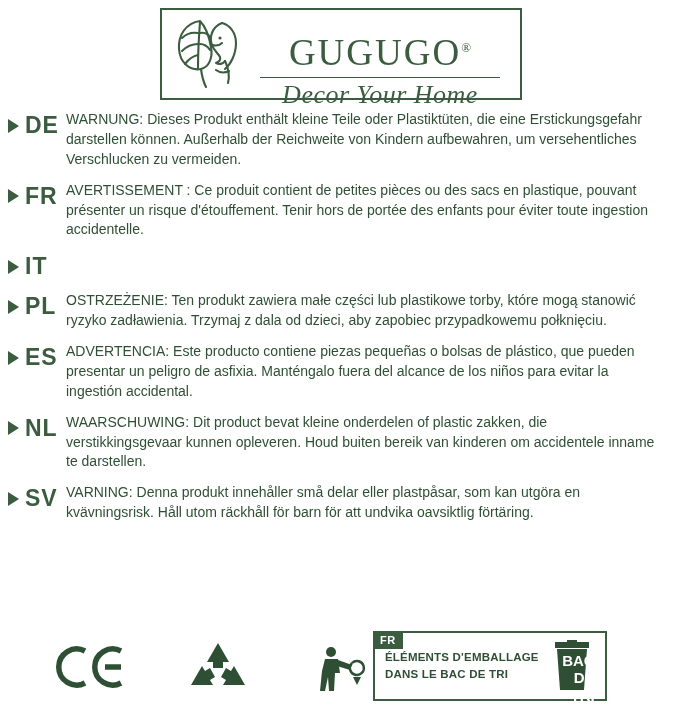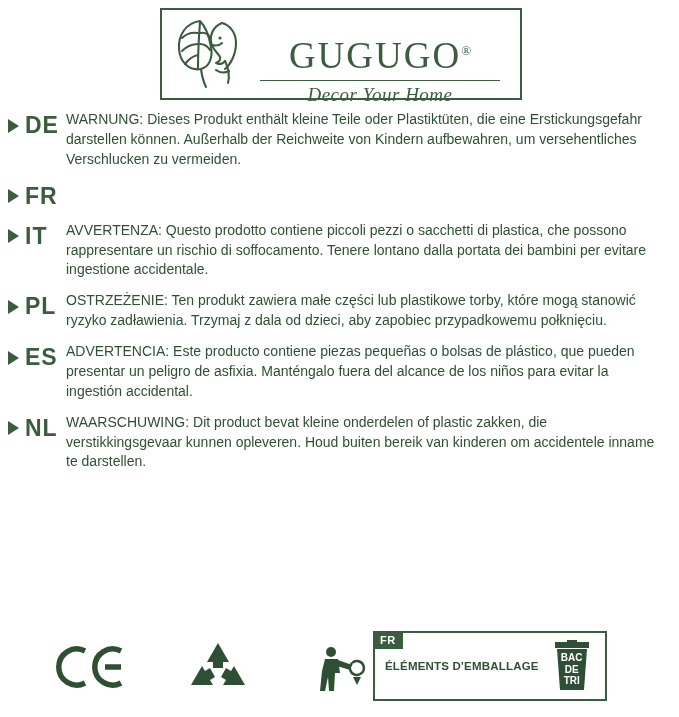--- a/index.html
+++ b/index.html
@@ -57,21 +57,21 @@
     letter-spacing: 0;
   }
   .logo-rule {
     height: 1px;
     background: #3b5c3f;
     margin: 6px 6px 4px 6px;
   }
   .logo-sub {
     font-family: "Liberation Serif", serif;
     font-style: italic;
-    font-size: 19px;
+    font-size: 26px;
     color: #3b5c3f;
     letter-spacing: 0.5px;
   }
 
   
   .rows {
     position: absolute;
     left: 0;
     top: 110px;
     width: 679px;
@@ -168,22 +168,22 @@
     width: 46px;
     height: 52px;
     margin-left: 10px;
     position: relative;
   }
   .bin-label {
     position: absolute;
     left: 0;
     top: 12px;
     width: 46px;
-    text-align: center;
-    font-size: 10px;
+    text-align: right;
+    font-size: 15px;
     font-weight: bold;
     color: #ffffff;
     line-height: 1.15;
   }
 </style>
 </head>
 <body>
 
 <div class="logo-wrap">
   <div class="logo-mark">
@@ -227,28 +227,28 @@
     </div>
     <div class="warn-text">WARNUNG: Dieses Produkt enthält kleine Teile oder Plastiktüten, die eine Erstickungsgefahr darstellen können. Außerhalb der Reichweite von Kindern aufbewahren, um versehentliches Verschlucken zu vermeiden.</div>
   </div>
 
 
   <div class="row">
     <div class="lang-col">
       <span class="tri"></span>
       <span class="lang-code">FR</span>
     </div>
+    <div class="warn-text">AVERTISSEMENT : Ce produit contient de petites pièces ou des sacs en plastique, pouvant présenter un risque d'étouffement. Tenir hors de portée des enfants pour éviter toute ingestion accidentelle.</div>
   </div>
 
   <div class="row">
     <div class="lang-col">
       <span class="tri"></span>
       <span class="lang-code">IT</span>
     </div>
-    <div class="warn-text">AVVERTENZA: Questo prodotto contiene piccoli pezzi o sacchetti di plastica, che possono rappresentare un rischio di soffocamento. Tenere lontano dalla portata dei bambini per evitare ingestione accidentale.</div>
   </div>
 
   <div class="row">
     <div class="lang-col">
       <span class="tri"></span>
       <span class="lang-code">PL</span>
     </div>
     <div class="warn-text">OSTRZEŻENIE: Ten produkt zawiera małe części lub plastikowe torby, które mogą stanowić ryzyko zadławienia. Trzymaj z dala od dzieci, aby zapobiec przypadkowemu połknięciu.</div>
   </div>
 
@@ -261,20 +261,27 @@
   </div>
 
   <div class="row">
     <div class="lang-col">
       <span class="tri"></span>
       <span class="lang-code">NL</span>
     </div>
     <div class="warn-text">WAARSCHUWING: Dit product bevat kleine onderdelen of plastic zakken, die verstikkingsgevaar kunnen opleveren. Houd buiten bereik van kinderen om accidentele inname te darstellen.</div>
   </div>
 
+  <div class="row">
+    <div class="lang-col">
+      <span class="tri"></span>
+      <span class="lang-code">SV</span>
+    </div>
+    <div class="warn-text">VARNING: Denna produkt innehåller små delar eller plastpåsar, som kan utgöra en kvävningsrisk. Håll utom räckhåll för barn för att undvika oavsiktlig förtäring.</div>
+  </div>
 
 </div>
 
 <div class="footer">
 
   <div class="ce-mark">
     <svg width="76" height="48" viewBox="0 0 76 48" aria-hidden="true">
       <g fill="none" stroke="#2f4f34" stroke-width="5.5">
         <path d="M30 8 A18 18 0 1 0 30 40"></path>
         <path d="M66 8 A18 18 0 1 0 66 40"></path>
@@ -304,20 +311,21 @@
       <g fill="none" stroke="#2f4f34" stroke-width="2.4">
         <path d="M47 24 a7 7 0 1 1 -0.1 0.1"></path>
       </g>
       <g fill="#2f4f34">
         <polygon points="48,38 56,38 52,46"></polygon>
       </g>
     </svg>
     <div class="triman-box">
       <div class="triman-lines">
         <div>ÉLÉMENTS D'EMBALLAGE</div>
+        <div>DANS LE BAC DE TRI</div>
       </div>
       <div class="bin">
         <svg width="46" height="52" viewBox="0 0 46 52" aria-hidden="true">
           <rect x="6" y="2" width="34" height="6" fill="#2f4f34"></rect>
           <rect x="18" y="0" width="10" height="3" fill="#2f4f34"></rect>
           <path d="M8 9 L38 9 L35 50 L11 50 Z" fill="#2f4f34"></path>
         </svg>
         <div class="bin-label">
           <div>BAC</div>
           <div>DE</div>

